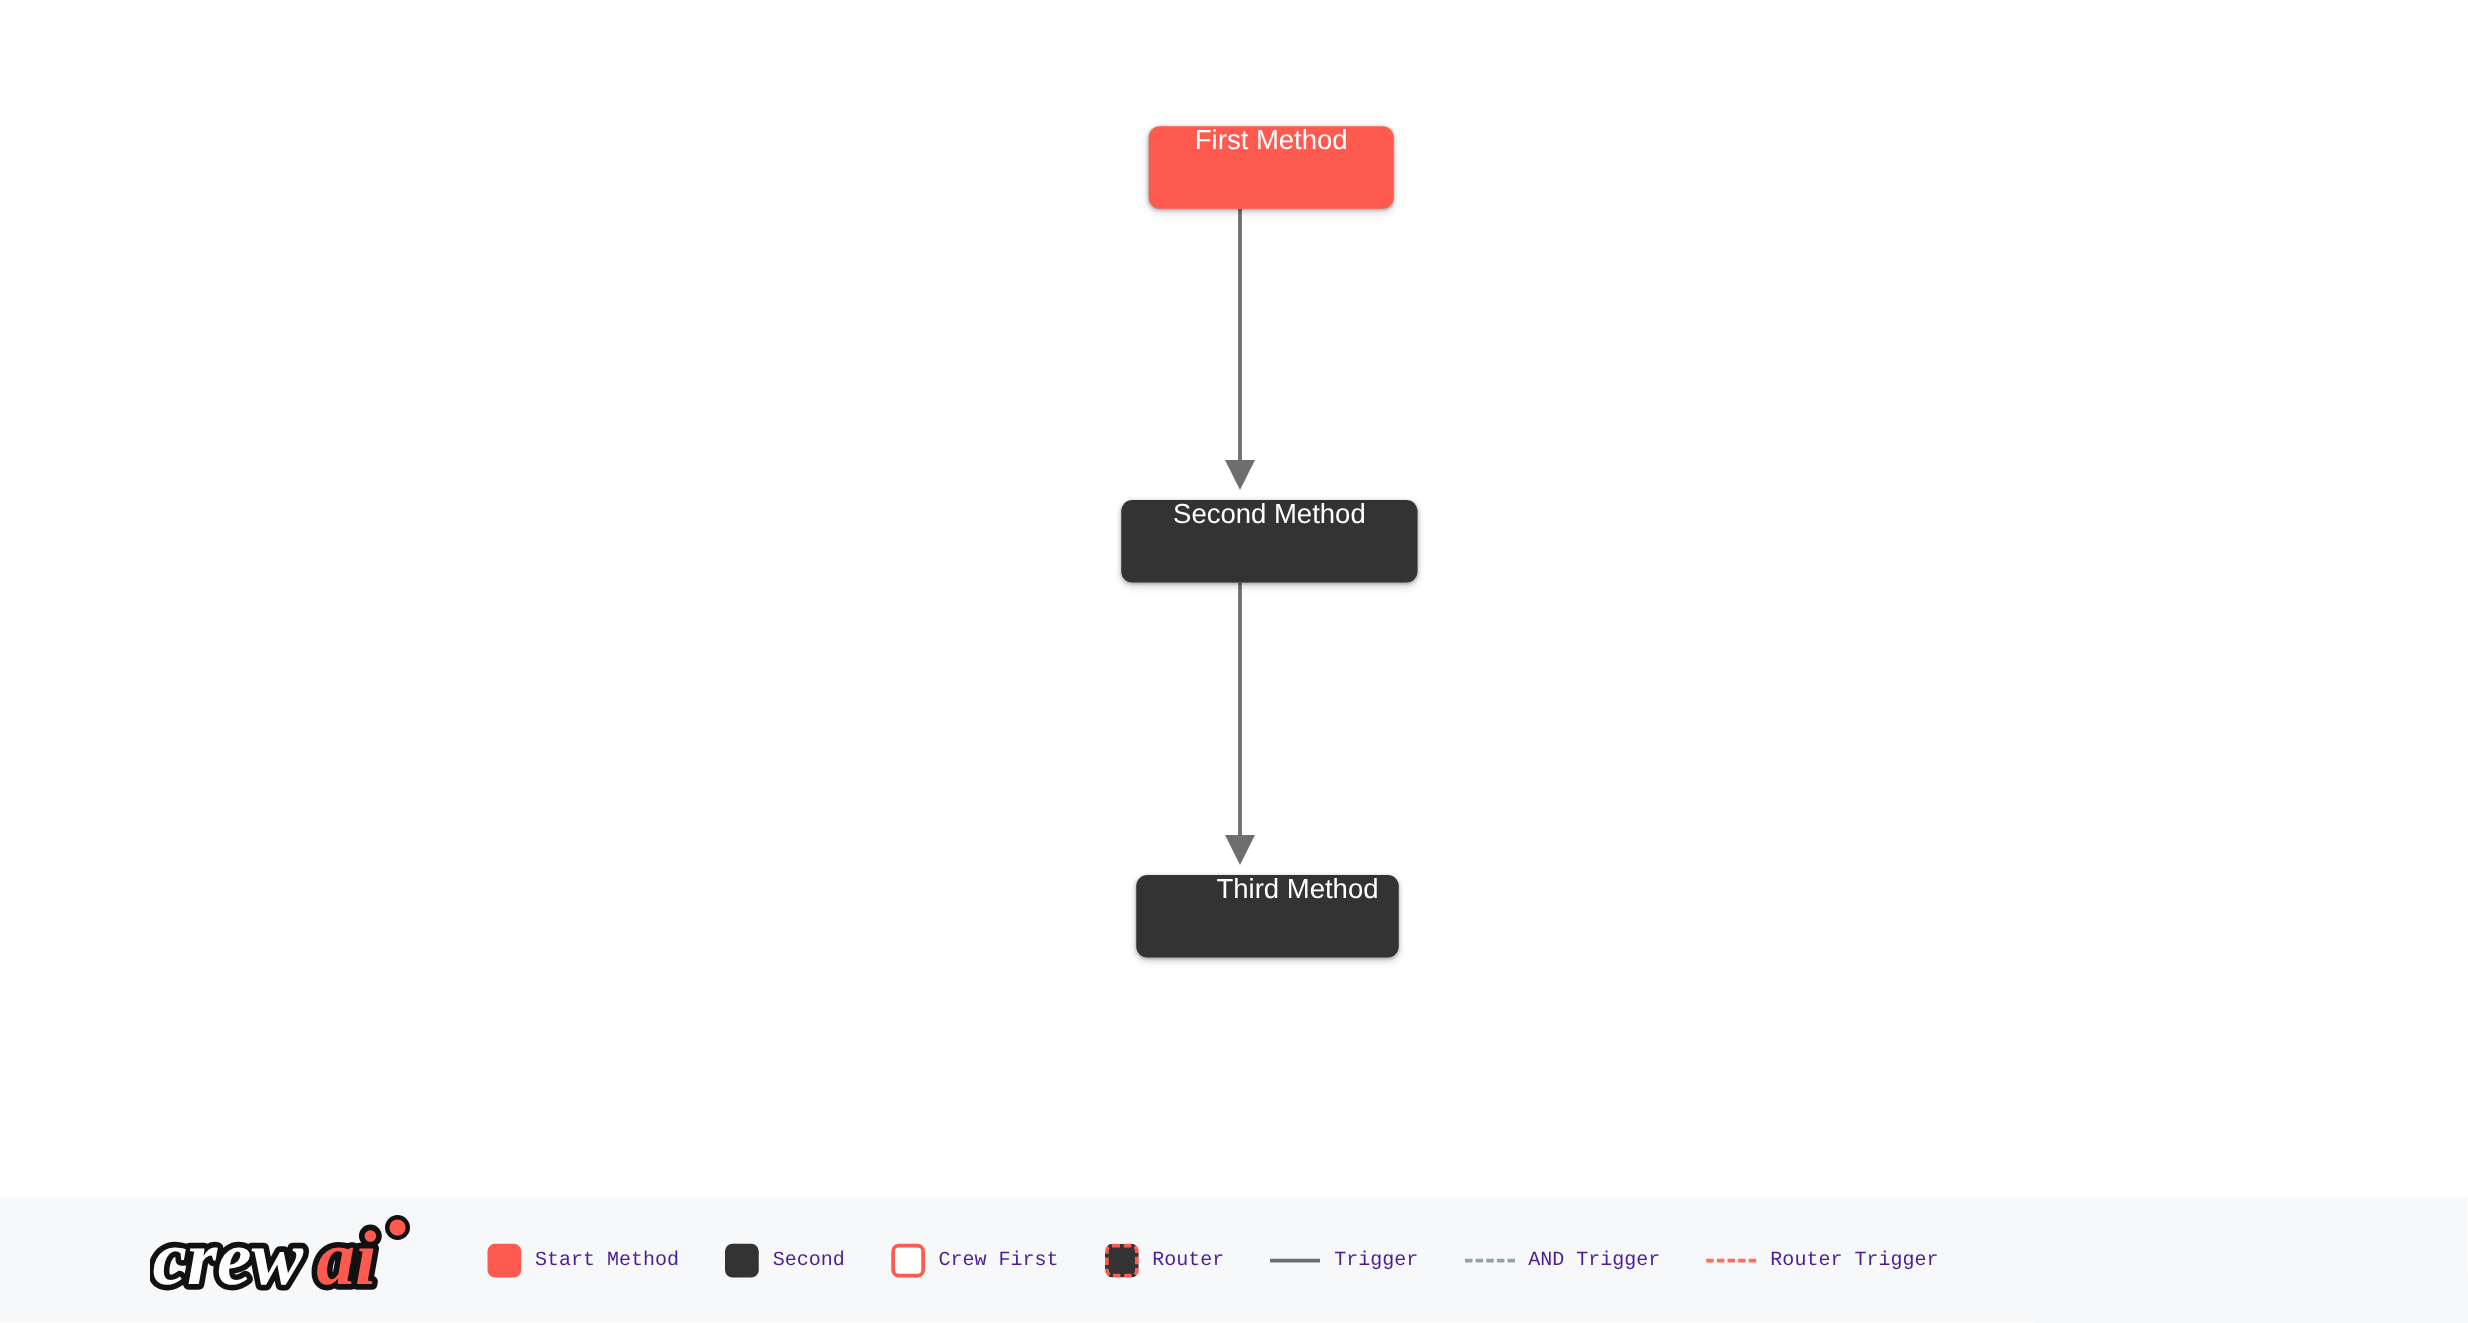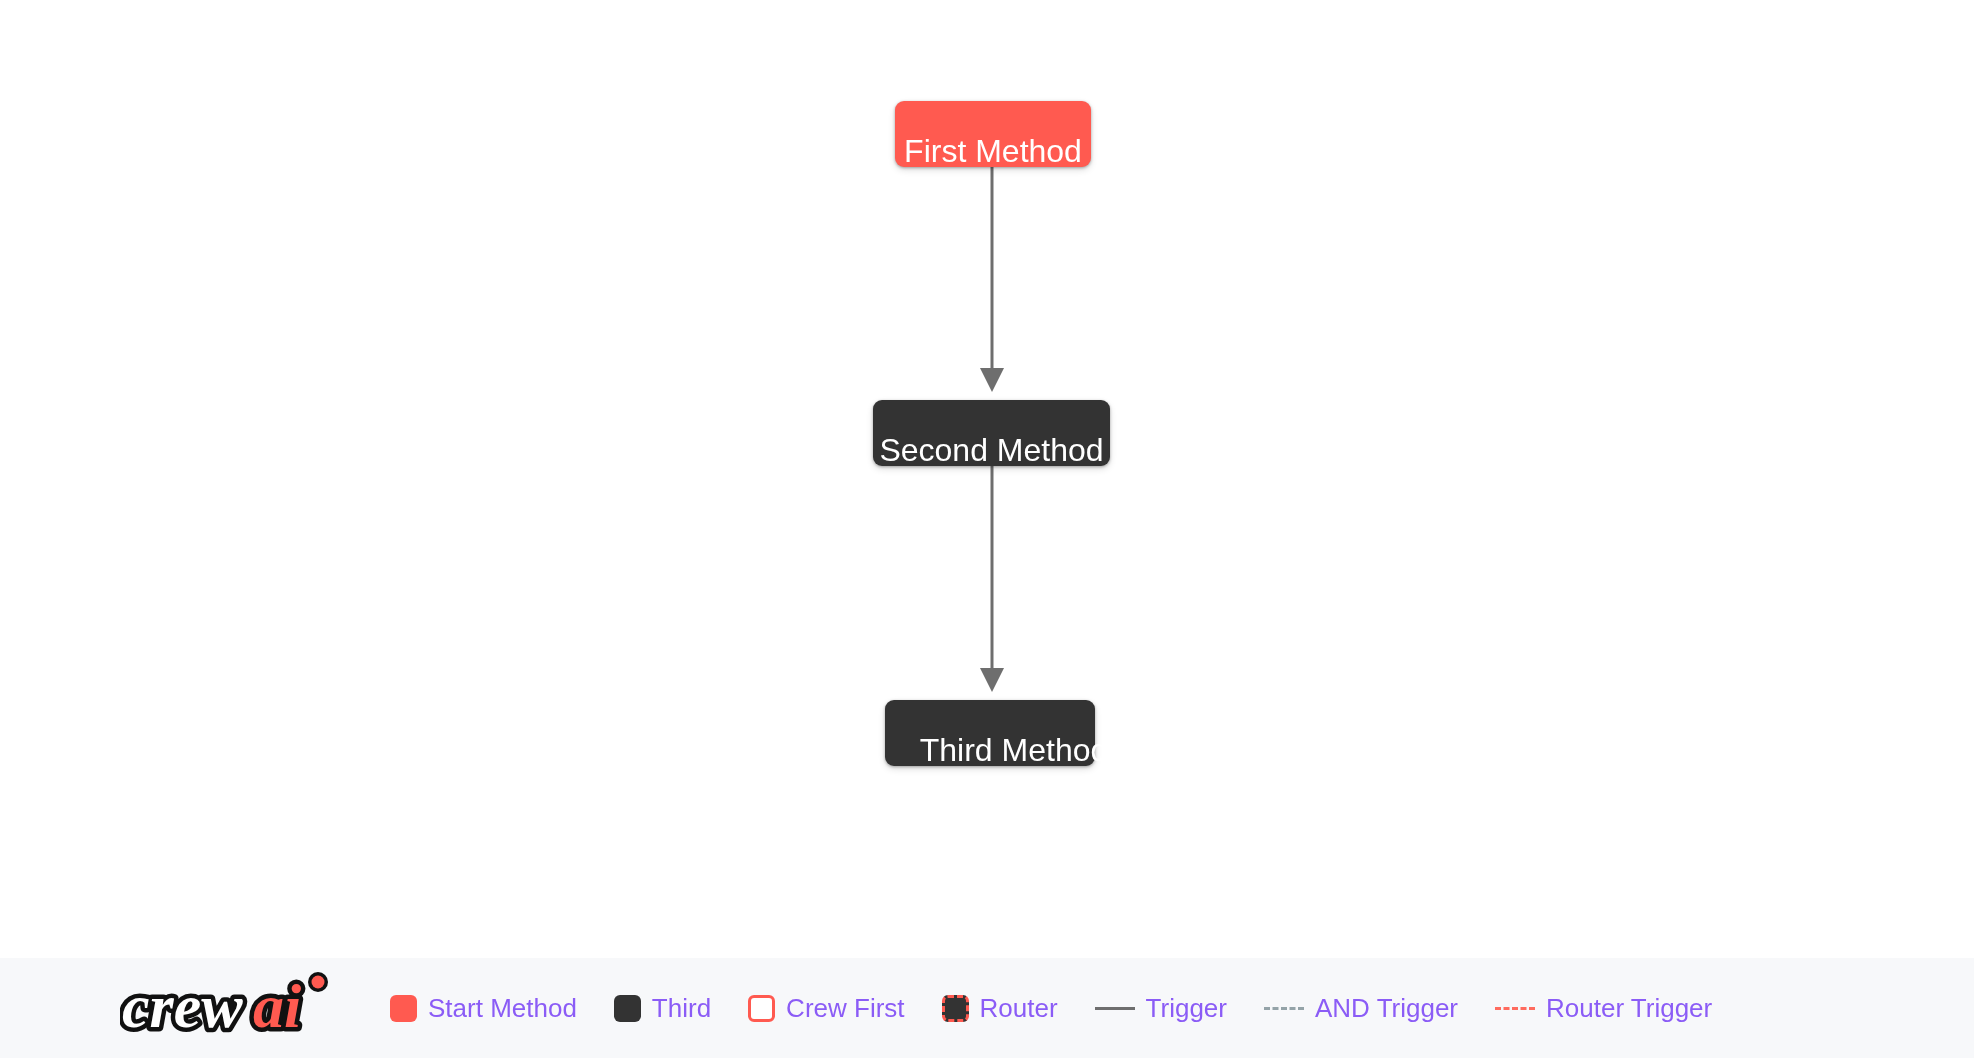--- a/index.html
+++ b/index.html
@@ -34,30 +34,31 @@
     position: absolute;
     left: 0; top: 0;
     width: 1974px;
     height: 958px;
     pointer-events: none;
   }
 
   .node {
     position: absolute;
     display: flex;
-    align-items: flex-end;
+    align-items: flex-start;
     justify-content: center;
     border-radius: 9px;
     box-sizing: border-box;
-    font-size: 32px;
+    font-size: 22px;
     line-height: 1;
     color: #ffffff;
     white-space: nowrap;
     box-shadow: 0 1px 3px rgba(0,0,0,0.30), 0 3px 7px rgba(0,0,0,0.13);
     user-select: none;
+    margin-left: 24px;
   }
   .node-start  { background: #FF5A50; }
   .node-method { background: #333333; }
 
   .node-label { pointer-events: none; }
 
   
   #footer {
     position: absolute;
     left: 0;
@@ -86,23 +87,24 @@
   }
 
   .legend-item {
     display: flex;
     align-items: center;
     gap: 11px;
     white-space: nowrap;
   }
 
   .legend-label {
-    font-size: 26px;
-    color: #8b5cf6;
+    font-size: 16px;
+    color: #4c1d95;
     line-height: 1;
+    font-family: Liberation Mono, monospace;
   }
 
   .sw {
     display: inline-block;
     box-sizing: border-box;
     width: 27px;
     height: 27px;
     border-radius: 6px;
     flex: 0 0 auto;
   }
@@ -172,21 +174,21 @@
 
     <div id="legend">
 
       <div class="legend-item">
         <span class="sw sw-start"></span>
         <span class="legend-label">Start Method</span>
       </div>
 
       <div class="legend-item">
         <span class="sw sw-method"></span>
-        <span class="legend-label">Third</span>
+        <span class="legend-label">Second</span>
       </div>
 
       <div class="legend-item">
         <span class="sw sw-crew"></span>
         <span class="legend-label">Crew First</span>
       </div>
 
       <div class="legend-item">
         <span class="sw sw-router"></span>
         <span class="legend-label">Router</span>

